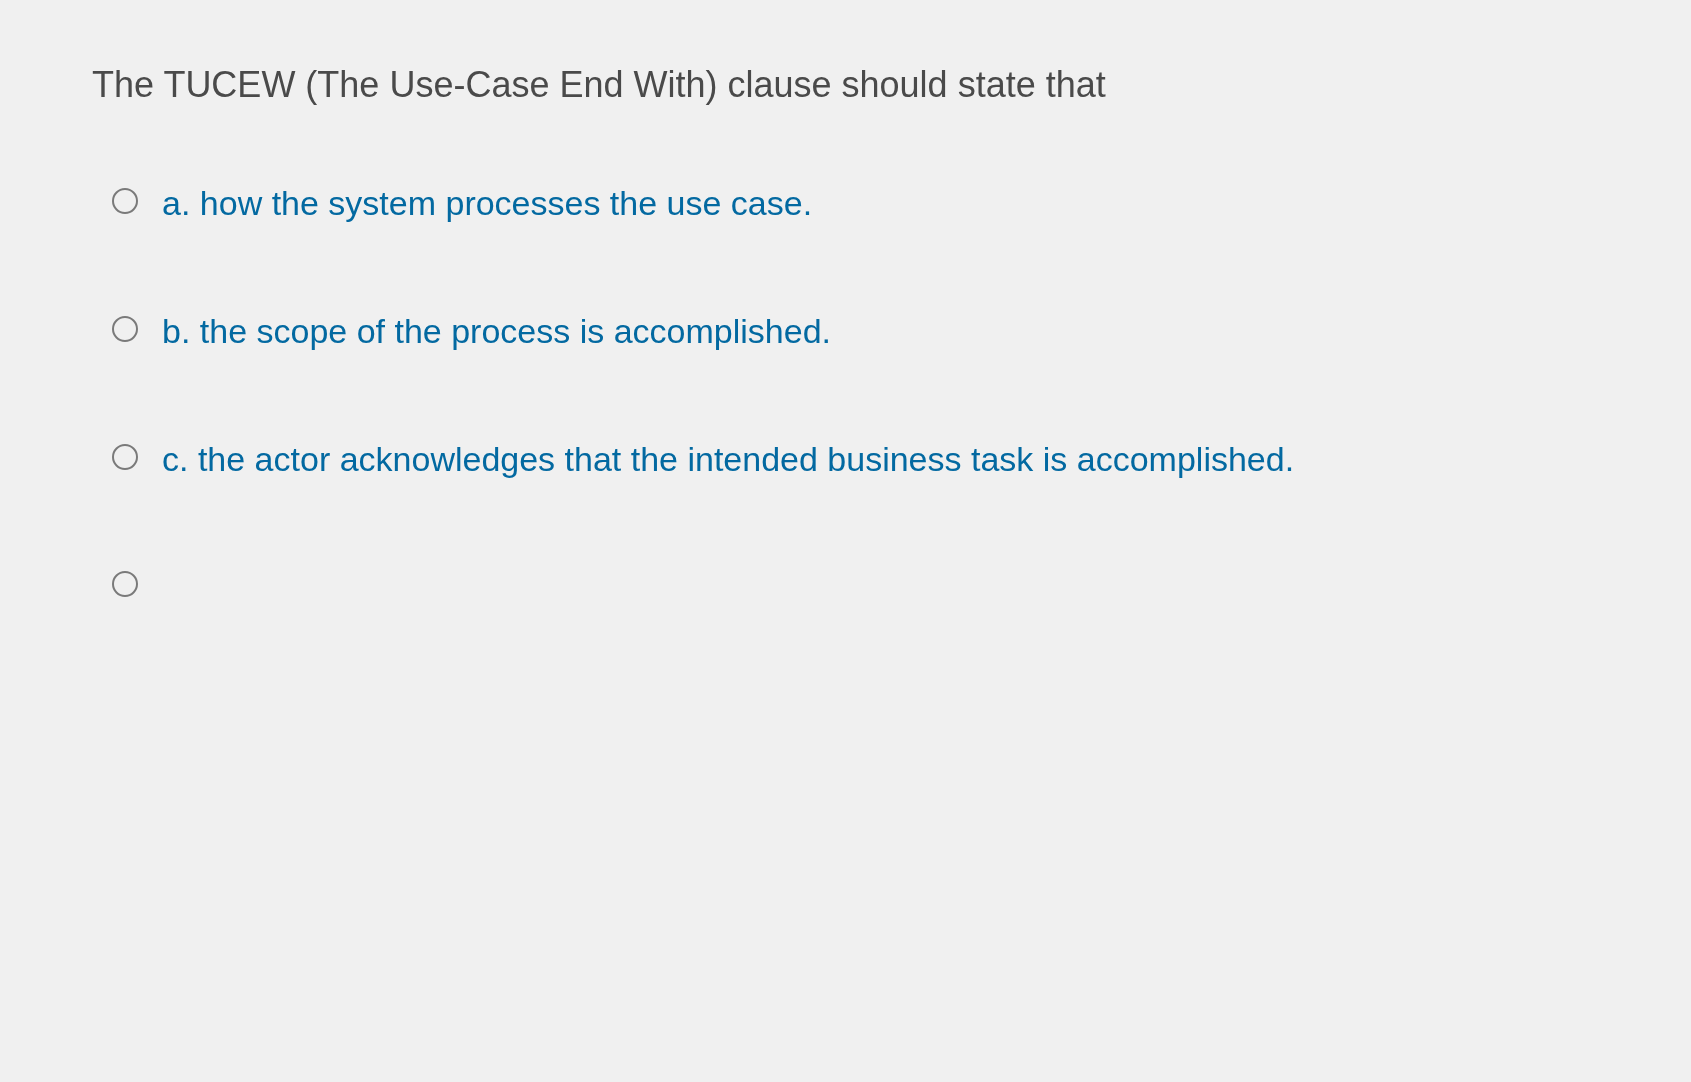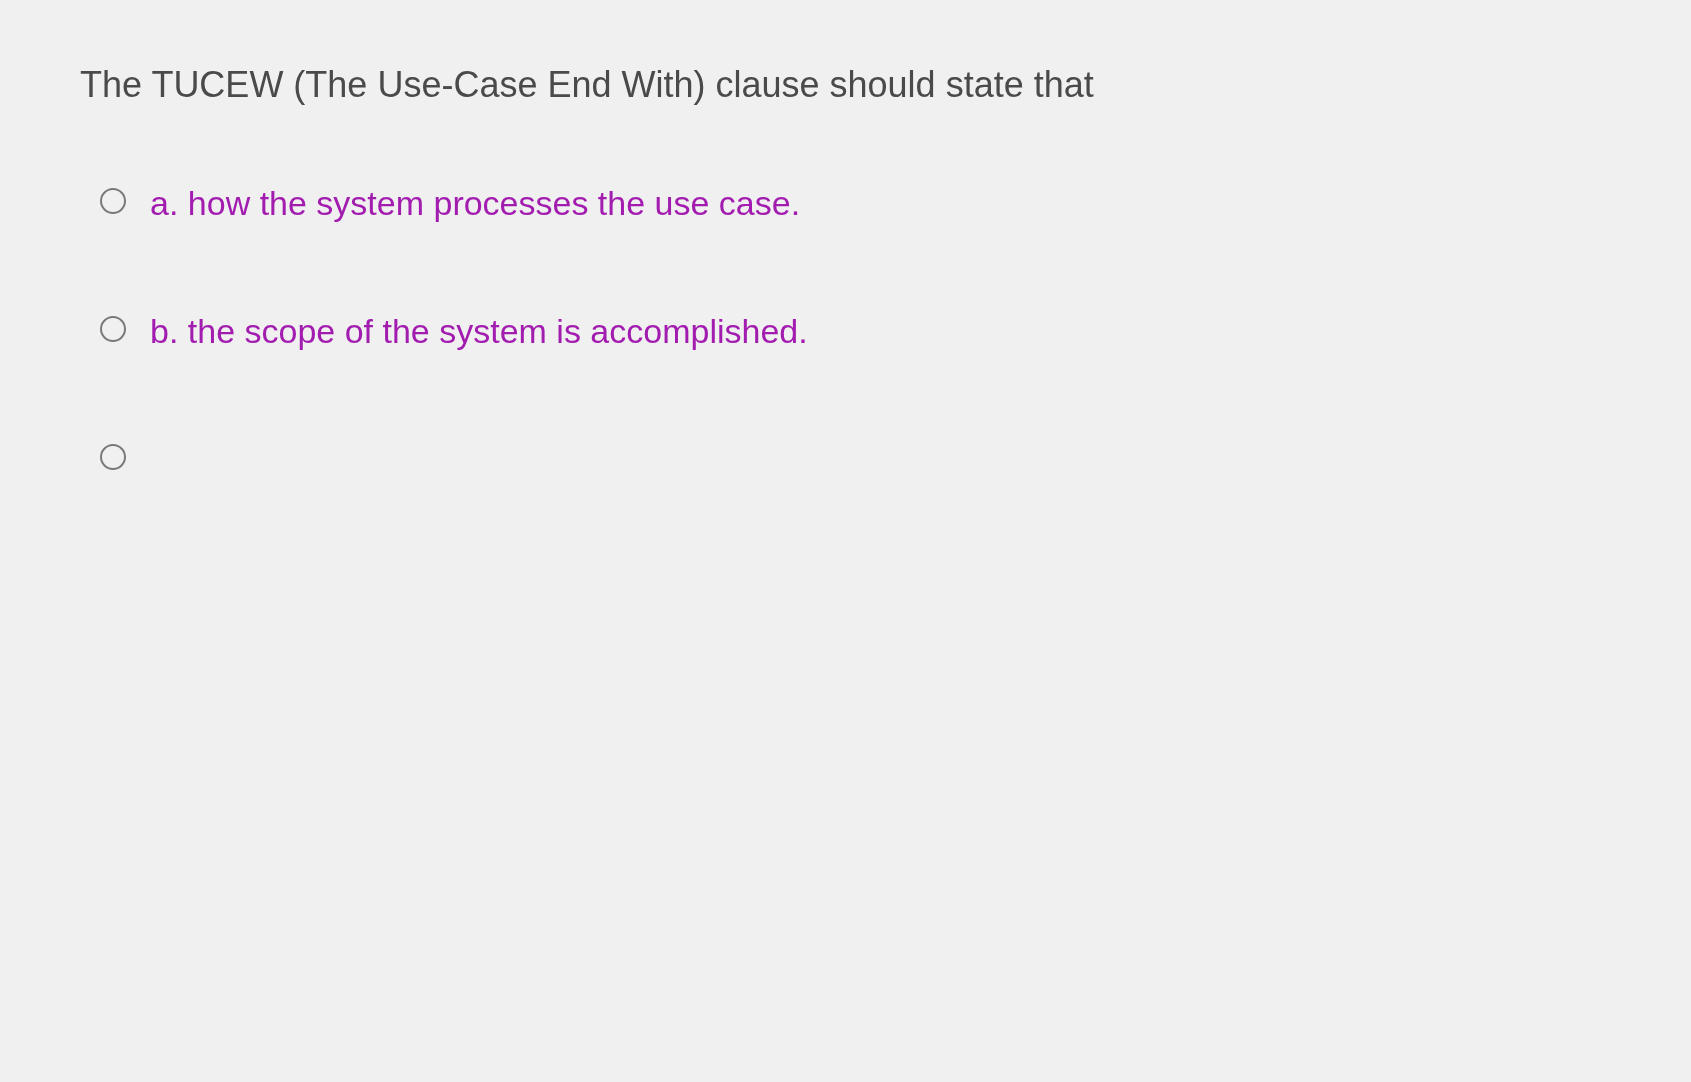--- a/index.html
+++ b/index.html
@@ -12,20 +12,21 @@
       background: #f0f0f0;
       width: 1691px;
       height: 1082px;
       padding: 60px 80px;
       color: #4a4a4a;
     }
     .question-container {
       display: flex;
       flex-direction: column;
       gap: 70px;
+      margin-left: 12px;
     }
     .question-text {
       font-size: 36px;
       font-weight: 400;
       color: #4a4a4a;
       line-height: 1.4;
     }
     .options {
       display: flex;
       flex-direction: column;
@@ -42,21 +43,21 @@
       height: 26px;
       border: 2px solid #7a7a7a;
       border-radius: 50%;
       flex-shrink: 0;
       margin-top: 8px;
       background: transparent;
       cursor: pointer;
     }
     .option-text {
       font-size: 34px;
-      color: #a21caf;
+      color: #0369a1;
       line-height: 1.4;
     }
     .option-label {
       display: inline;
     }
     .option-content {
       display: inline;
     }
   </style>
 </head>
@@ -74,23 +75,31 @@
         <span> </span>
         <span class="option-content">how the system processes the use case.</span>
       </div>
     </div>
 
     <div class="option">
       <div class="radio"></div>
       <div class="option-text">
         <span class="option-label">b.</span>
         <span> </span>
-        <span class="option-content">the scope of the system is accomplished.</span>
+        <span class="option-content">the scope of the process is accomplished.</span>
       </div>
     </div>
 
+    <div class="option">
+      <div class="radio"></div>
+      <div class="option-text">
+        <span class="option-label">c.</span>
+        <span> </span>
+        <span class="option-content">the actor acknowledges that the intended business task is accomplished.</span>
+      </div>
+    </div>
 
     <div class="option">
       <div class="radio"></div>
     </div>
 
   </div>
 </div>
 
 </body></html>

